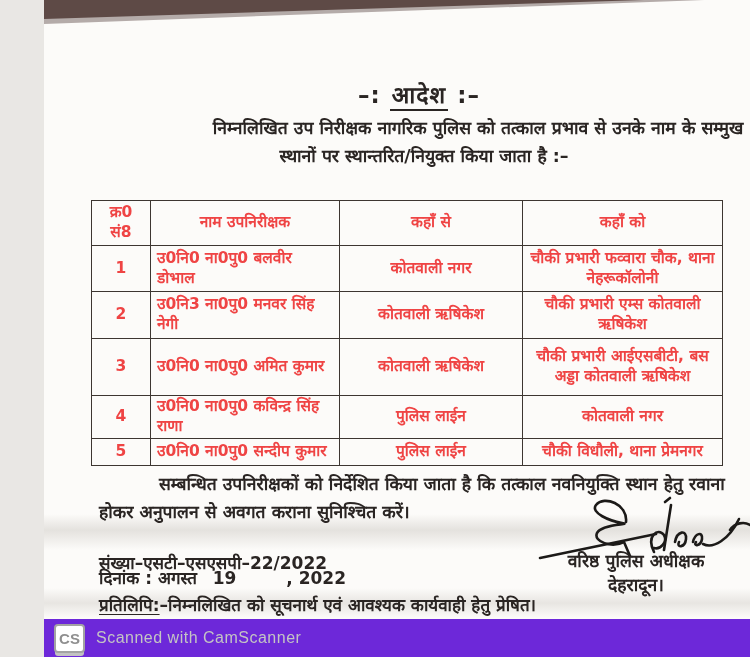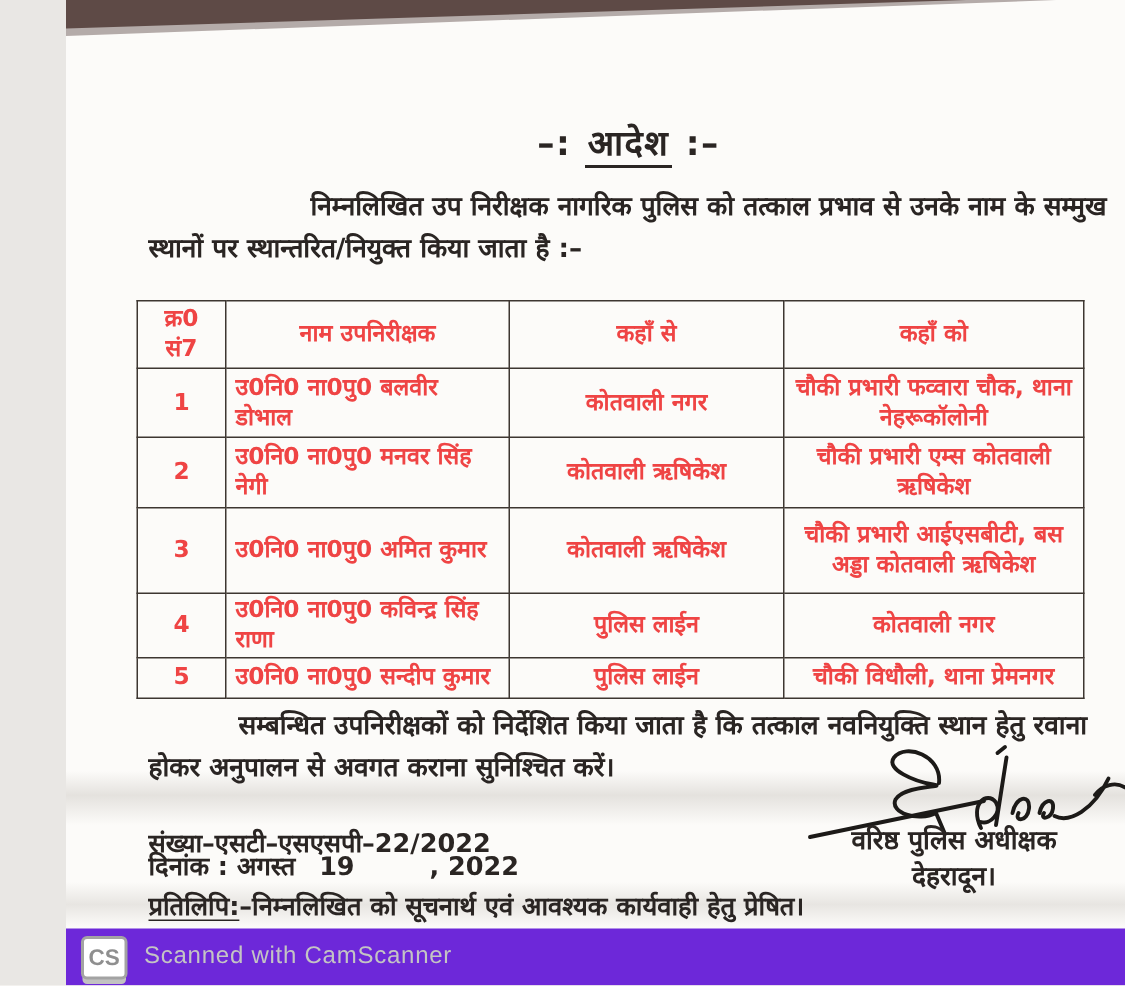--- a/index.html
+++ b/index.html
@@ -19,22 +19,22 @@
   .band-a{top:514px;height:36px;background:linear-gradient(180deg,rgba(190,185,178,0) 0%,rgba(190,185,178,0.38) 45%,rgba(190,185,178,0) 100%);}
   .band-b{top:588px;height:30px;background:linear-gradient(180deg,rgba(190,185,178,0) 0%,rgba(190,185,178,0.33) 50%,rgba(190,185,178,0) 100%);}
 
   .doc-title{
     position:absolute;top:78px;left:0;width:750px;text-align:center;
     font-size:23px;font-weight:700;letter-spacing:1px;
   }
   .doc-title .u{border-bottom:2.2px solid #2a2523;padding:0 2px 1px 2px;}
 
   .intro{
-    position:absolute;top:124px;left:55px;width:650px;
-    font-size:17.5px;font-weight:600;line-height:1.62;text-indent:108px;
+    position:absolute;top:114px;left:55px;width:650px;
+    font-size:17.5px;font-weight:600;line-height:1.62;text-indent:108px;text-align:center;
   }
 
   table.order{
     position:absolute;top:200px;left:47px;
     border-collapse:collapse;table-layout:fixed;width:631px;
     font-size:15.5px;font-weight:600;color:#ef4444;
   }
   table.order td,table.order th{
     border:1.7px solid #3d3631;padding:1px 6px;vertical-align:middle;
     line-height:1.28;font-weight:600;
@@ -102,35 +102,35 @@
     <colgroup>
         <col class="c-sno">
         <col class="c-name">
         <col class="c-from">
         <col class="c-to">
       </colgroup>
     <tbody>
         <tr class="hdr">
       <th class="h h-sno">
         <div>क्र0</div>
-        <div>सं7</div>
+        <div>सं8</div>
       </th>
       <th class="h">नाम उपनिरीक्षक</th>
       <th class="h">कहाँ से</th>
       <th class="h">कहाँ को</th>
     </tr>
     <tr class="r1">
       <td class="sno">1</td>
       <td class="name">उ0नि0 ना0पु0 बलवीर डोभाल</td>
       <td class="from">कोतवाली नगर</td>
       <td class="to">चौकी प्रभारी फव्वारा चौक, थाना नेहरूकॉलोनी</td>
     </tr>
     <tr class="r2">
       <td class="sno">2</td>
-      <td class="name">उ0नि0 ना0पु0 मनवर सिंह नेगी</td>
+      <td class="name">उ0नि3 ना0पु0 मनवर सिंह नेगी</td>
       <td class="from">कोतवाली ऋषिकेश</td>
       <td class="to">चौकी प्रभारी एम्स कोतवाली ऋषिकेश</td>
     </tr>
     <tr class="r3">
       <td class="sno">3</td>
       <td class="name">उ0नि0 ना0पु0 अमित कुमार</td>
       <td class="from">कोतवाली ऋषिकेश</td>
       <td class="to">चौकी प्रभारी आईएसबीटी, बस अड्डा कोतवाली ऋषिकेश</td>
     </tr>
     <tr class="r4">

